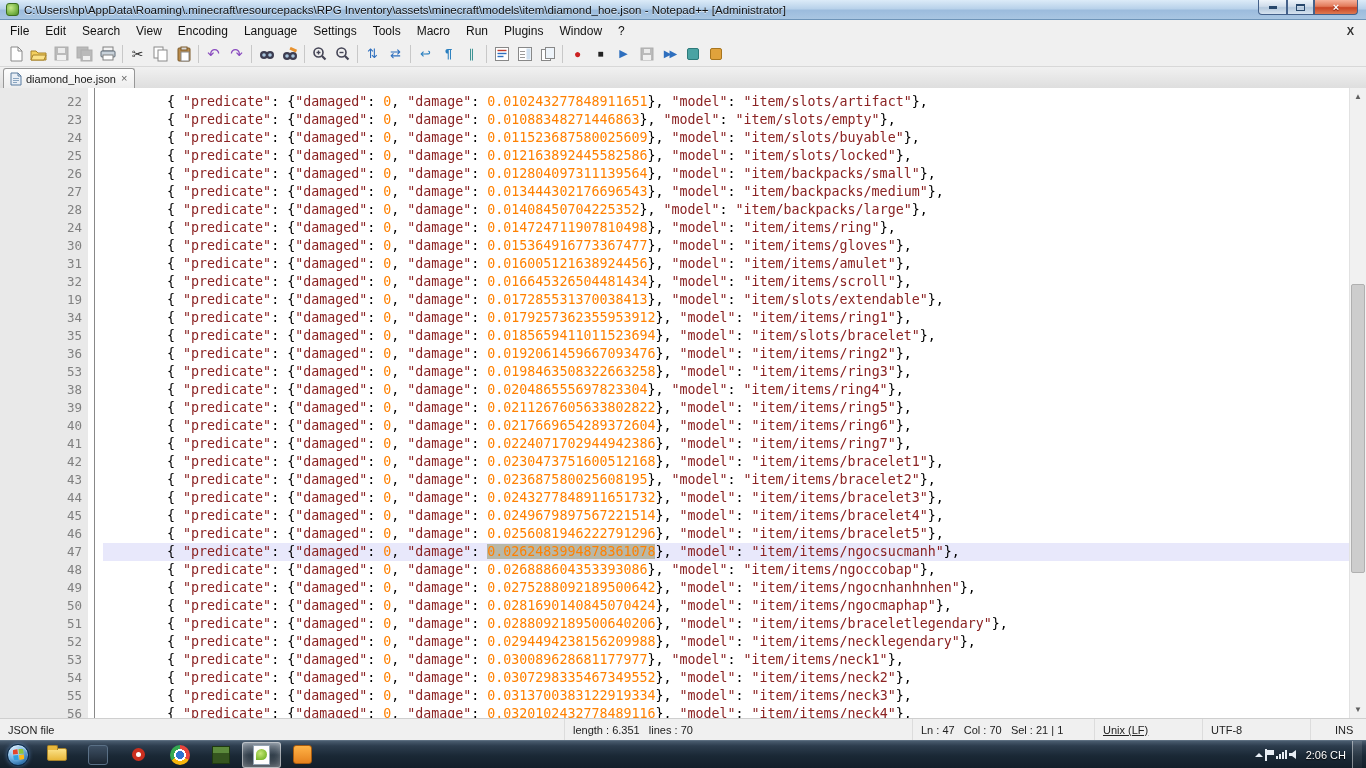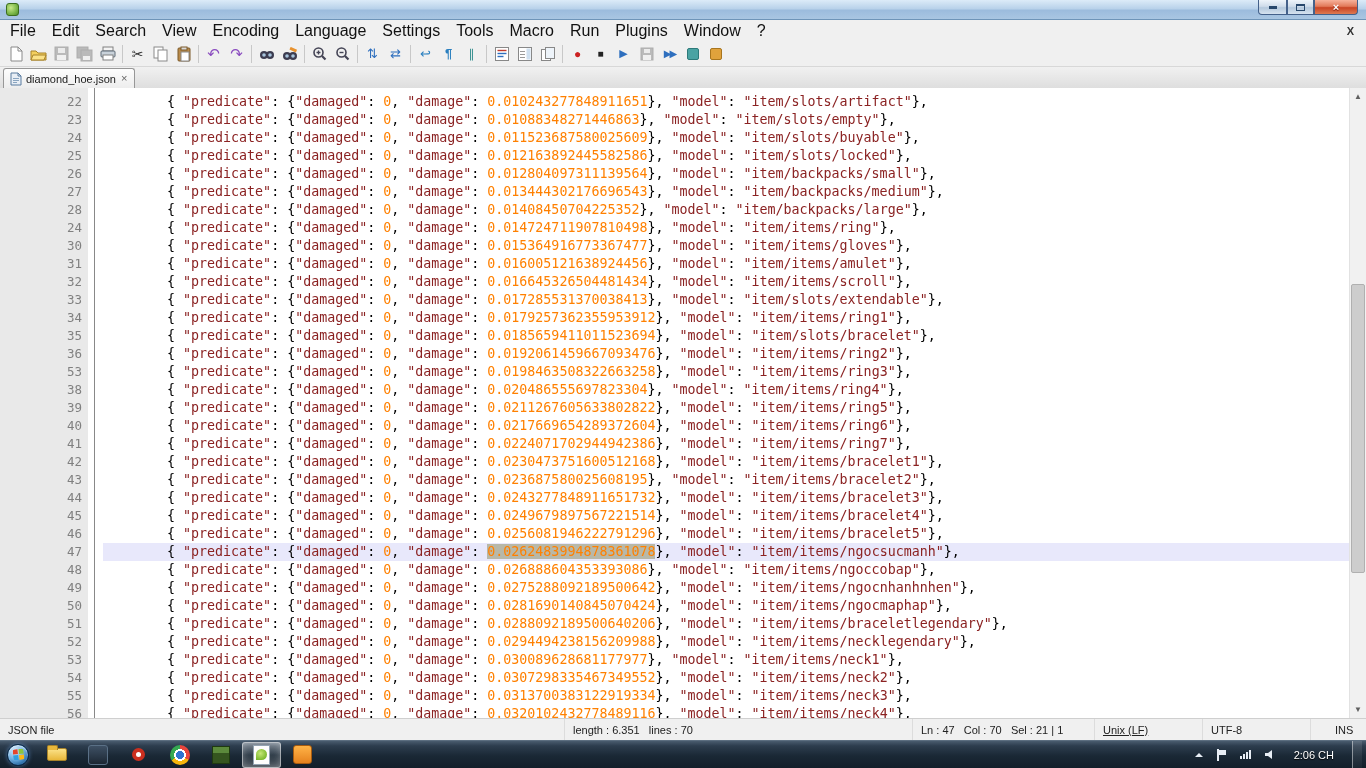--- a/index.html
+++ b/index.html
@@ -18,21 +18,21 @@
   .wbtn.min{width:29px;border-radius:0 0 0 4px;background:linear-gradient(#eef4fa,#cfdcea 45%,#b4c8dc 55%,#d5e2ef);}
   .wbtn.max{width:27px;background:linear-gradient(#eef4fa,#cfdcea 45%,#b4c8dc 55%,#d5e2ef);}
   .wbtn.close{width:44px;border-radius:0 0 4px 0;background:linear-gradient(#f7b29b,#e27a5a 45%,#c94424 55%,#dd7a52);}
   .glyph-min{width:8px;height:3px;background:#27476b;}
   .glyph-max{width:9px;height:7px;border:1px solid #27476b;border-top:2px solid #27476b;background:transparent;}
   .glyph-close{color:#fff;font-size:11px;font-weight:bold;text-shadow:0 1px 1px #7a1c08;line-height:1;}
 
   
   .menubar{height:21px;flex:none;display:flex;align-items:center;background:#f0f0f0;padding-left:2px;}
   .menu-items{display:flex;height:100%;align-items:center;}
-  .menu-item{padding:2px 8px;font-size:16px;color:#111;cursor:default;}
+  .menu-item{padding:2px 8px;font-size:12px;color:#111;cursor:default;}
   .menu-close{margin-left:auto;padding:1px 12px;font-size:11px;font-weight:bold;color:#333;}
 
   
   .toolbar{height:26px;flex:none;display:flex;align-items:center;background:#f0f0f0;border-bottom:1px solid #d8d8d8;padding-left:4px;}
   .tbtn{width:23px;height:22px;display:flex;align-items:center;justify-content:center;border-radius:2px;}
   .tbtn.disabled{filter:grayscale(1);opacity:.4;}
   .tbsep{width:1px;height:18px;background:#c8c8c8;margin:0 3px;flex:none;}
   .gly{line-height:1;display:inline-block;}
   .icwrap{display:flex;align-items:center;justify-content:center;}
 
@@ -94,32 +94,33 @@
   .ti-folder::before{content:"";position:absolute;top:-4px;left:-1px;width:9px;height:4px;background:#e8b73a;border:1px solid #a8832a;border-bottom:none;border-radius:2px 2px 0 0;}
   .ti-dark{width:20px;height:20px;background:linear-gradient(#3e5064,#1c2733);border:1px solid #5a7086;border-radius:3px;display:inline-block;}
   .ti-red{width:13px;height:13px;background:#fff;border:4px solid #cc2f1f;border-radius:50%;display:inline-block;}
   .ti-chrome{width:20px;height:20px;border-radius:50%;display:inline-block;
     background:radial-gradient(circle,#2f74d0 0 4px,#fff 4px 6px,rgba(0,0,0,0) 6px),
                conic-gradient(#e8453c 0 33%,#f7b50c 0 66%,#36a852 0 100%);}
   .ti-cube{width:18px;height:18px;background:linear-gradient(#5c8a3c 0 35%,#35551f 35% 100%);border:1px solid #1f3a10;display:inline-block;}
   .ti-npp{width:17px;height:20px;background:#fdfdfd;border:1px solid #93a3b2;position:relative;display:inline-block;}
   .ti-npp::after{content:"";position:absolute;inset:3px 2px 4px 2px;background:radial-gradient(circle at 40% 40%,#c5e876,#78b62a 75%);border-radius:50% 50% 50% 0;}
   .ti-orange{width:19px;height:19px;background:linear-gradient(#ffb347,#e6821e);border:1px solid #a85c10;border-radius:3px;display:inline-block;}
-  .tray{margin-left:auto;display:flex;align-items:center;gap:12px;padding:0 4px;}
+  .tray{margin-left:auto;display:flex;align-items:center;gap:0;padding:0 4px;}
   .tray .tico{display:flex;align-items:center;justify-content:center;}
   .clock{color:#fff;font-size:11px;text-shadow:0 1px 1px #000;padding:0 6px;white-space:pre;}
   .showdesk{width:10px;height:28px;border-left:1px solid rgba(255,255,255,.45);background:linear-gradient(rgba(255,255,255,.12),rgba(255,255,255,.03));}
 </style>
 </head>
 <body>
 
 <div class="screen">
 
   <div class="titlebar">
     <span class="appicon"></span>
+    <span class="title-text">C:\Users\hp\AppData\Roaming\.minecraft\resourcepacks\RPG Inventory\assets\minecraft\models\item\diamond_hoe.json - Notepad++ [Administrator]</span>
     <div class="winbtns">
       <div class="wbtn min">
           <span class="glyph-min"></span>
         </div>
       <div class="wbtn max">
           <span class="glyph-max"></span>
         </div>
       <div class="wbtn close">
           <span class="glyph-close">×</span>
         </div>
@@ -387,21 +388,21 @@
         <div class="gut-num">23</div>
         <div class="gut-num">24</div>
         <div class="gut-num">25</div>
         <div class="gut-num">26</div>
         <div class="gut-num">27</div>
         <div class="gut-num">28</div>
         <div class="gut-num">24</div>
         <div class="gut-num">30</div>
         <div class="gut-num">31</div>
         <div class="gut-num">32</div>
-        <div class="gut-num">33</div>
+        <div class="gut-num">19</div>
         <div class="gut-num">34</div>
         <div class="gut-num">35</div>
         <div class="gut-num">36</div>
         <div class="gut-num">53</div>
         <div class="gut-num">38</div>
         <div class="gut-num">39</div>
         <div class="gut-num">40</div>
         <div class="gut-num">41</div>
         <div class="gut-num">42</div>
         <div class="gut-num">43</div>

